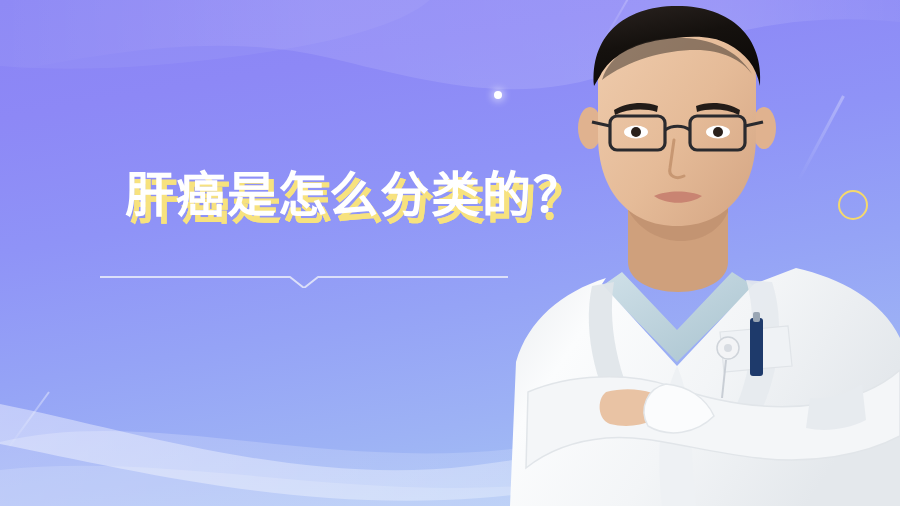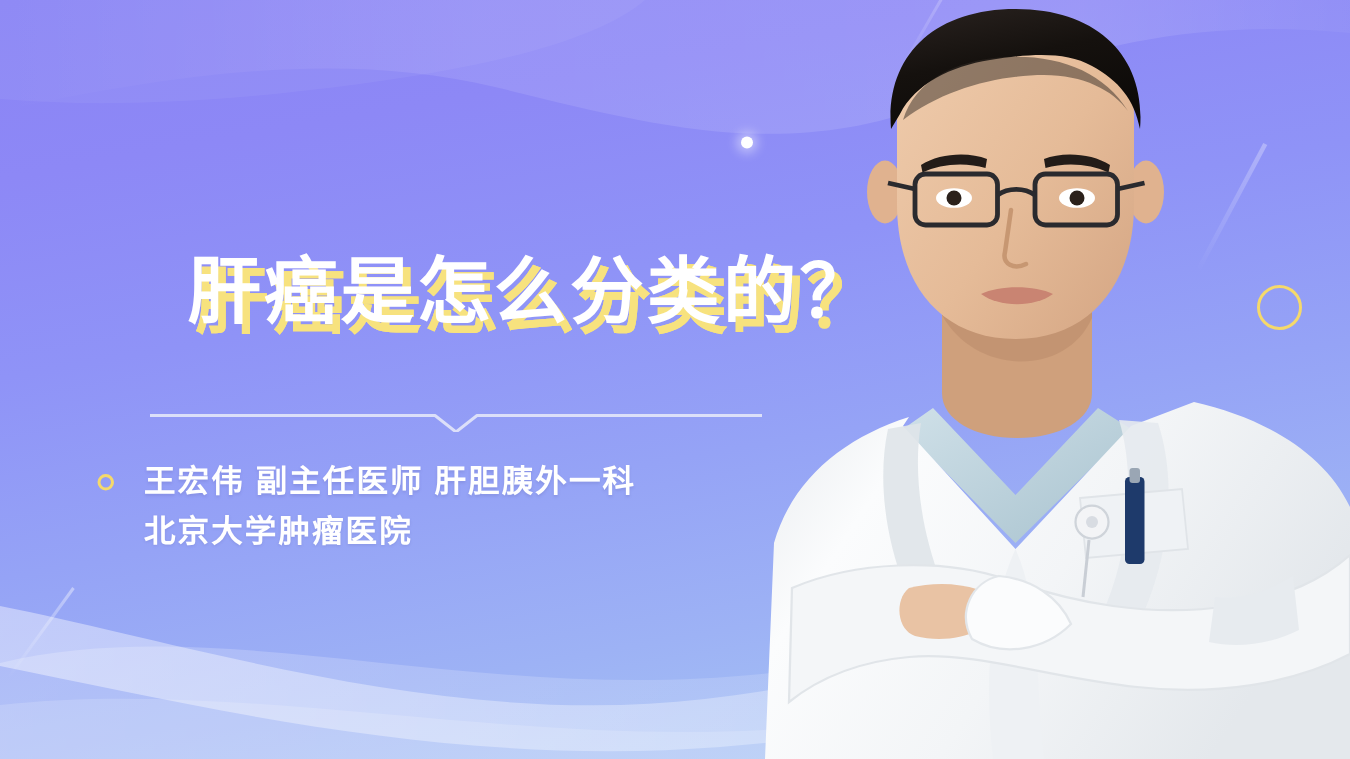--- a/index.html
+++ b/index.html
@@ -274,20 +274,15 @@
   <div class="content">
 
     <div class="headline">肝癌是怎么分类的？</div>
 
     <div class="divider">
       <svg width="408" height="20" viewBox="0 0 408 20" xmlns="http://www.w3.org/2000/svg">
         <path d="M0,9 L190,9 L204,20 L218,9 L408,9" fill="none" stroke="#e2e5f8" stroke-width="2" stroke-linecap="round" stroke-linejoin="round" opacity="0.92"></path>
       </svg>
     </div>
 
-    <div class="byline">
-      <span class="bullet-ring"></span>
-      <div class="byline-row">王宏伟  副主任医师   肝胆胰外一科</div>
-      <div class="byline-row">北京大学肿瘤医院</div>
-    </div>
 
   </div>
 </div>
 
 </body></html>

